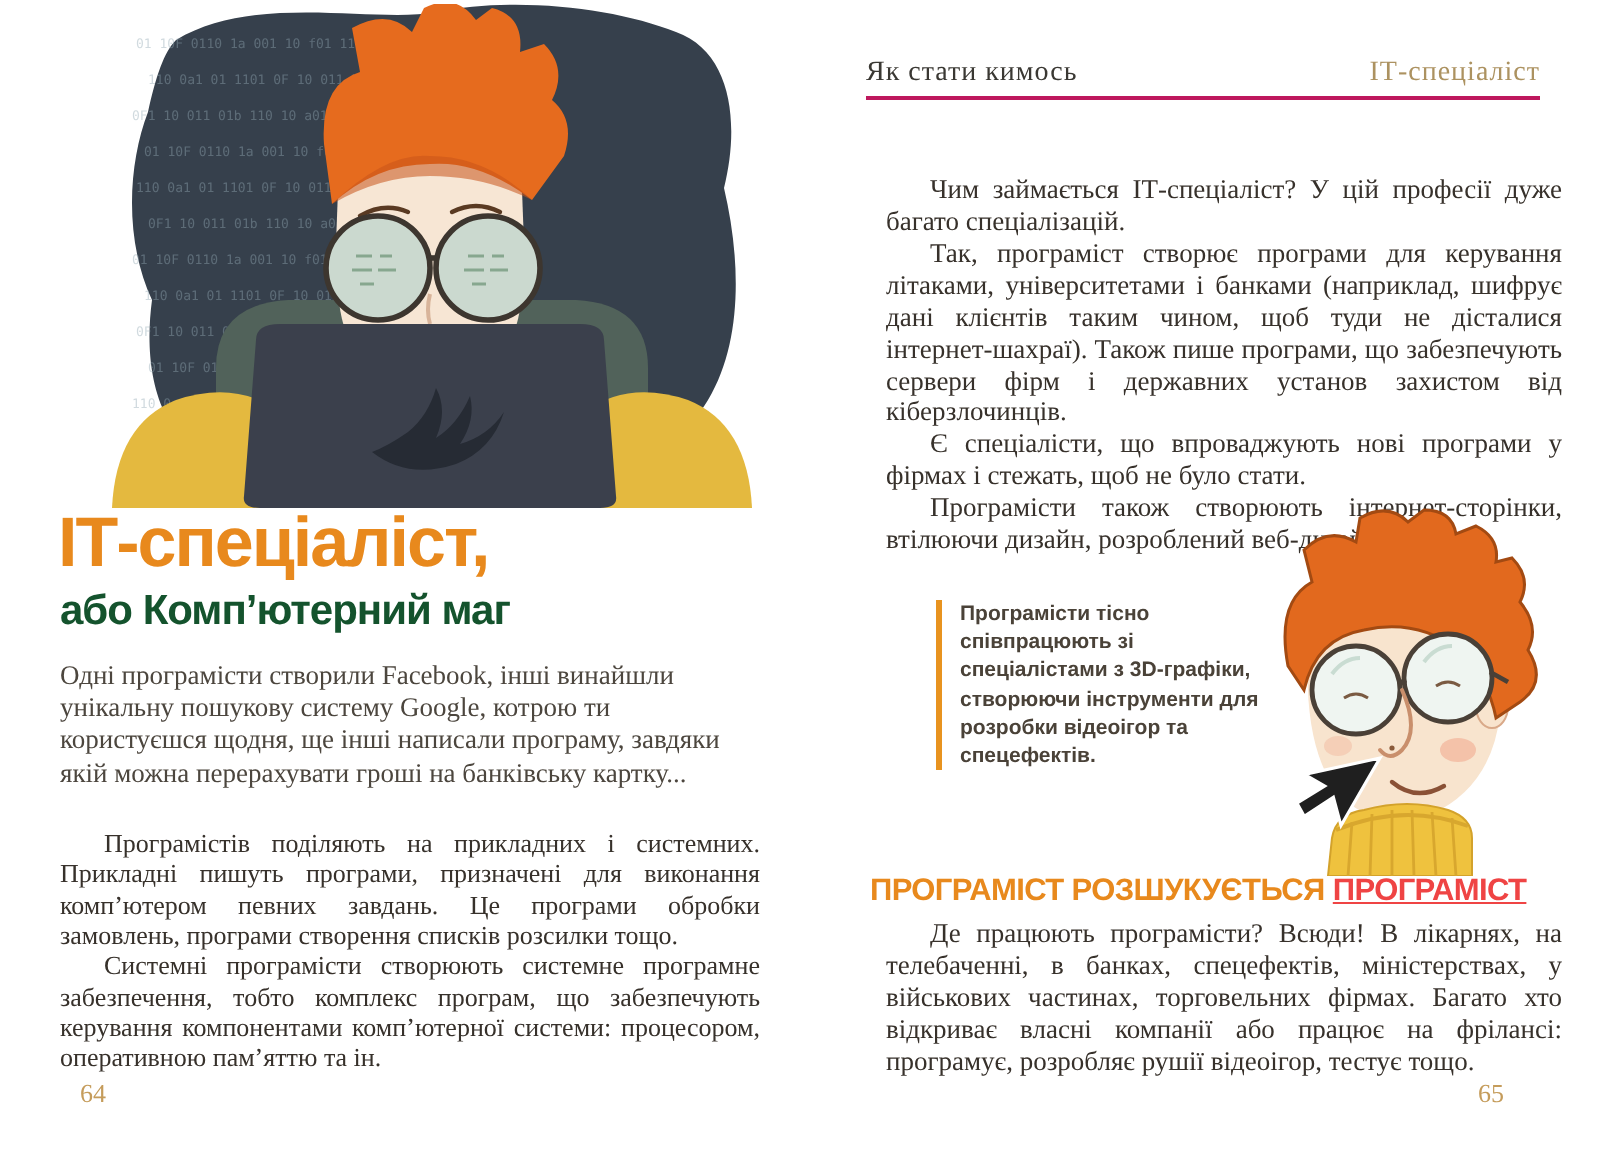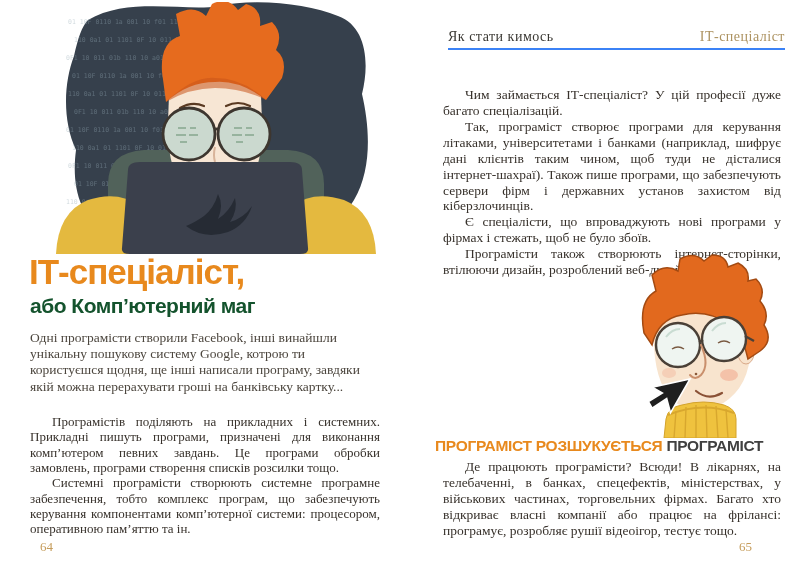--- a/index.html
+++ b/index.html
@@ -18,37 +18,37 @@
   .lead { position:absolute; left:30px; top:330px; width:340px;
           font-size:13.5px; line-height:1.2; color:#4C463E; text-align:left; }
   .left-body { position:absolute; left:30px; top:414px; width:350px;
                font-size:13px; line-height:1.18; color:#37312B; text-align:justify; }
   .left-body p, .right-body p { text-indent:22px; margin:0; }
   .pagenum { position:absolute; font-size:13px; color:#C59C5B; }
   .pagenum-left { left:40px; top:539px; }
   .pagenum-right { left:739px; top:539px; }
 
   
-  .rp-header { position:absolute; left:448px; top:29px; width:337px;
+  .rp-header { position:absolute; left:433px; top:29px; width:337px;
                display:flex; justify-content:space-between; align-items:flex-end;
-               border-bottom:2px solid #3b82f6; padding-bottom:3px; }
+               border-bottom:2px solid #be185d; padding-bottom:3px; }
   .rp-header .h-left  { font-size:14px; letter-spacing:0.5px; color:#3A3833; }
   .rp-header .h-right { font-size:14px; letter-spacing:0.5px; color:#AC9260; }
   .right-body { position:absolute; left:443px; top:87px; width:338px;
                 font-size:13.5px; line-height:1.18; color:#37312B; text-align:justify; }
   .note { position:absolute; left:468px; top:300px; width:168px;
           border-left:3px solid #E8931F; padding-left:9px;
           font-family:"Liberation Sans", sans-serif; font-weight:bold;
           font-size:10.5px; line-height:1.35; color:#4A4238; }
   .illu-right { position:absolute; left:598px; top:253px; width:195px; height:188px; }
   .wanted { position:absolute; left:435px; top:437px; width:345px;
             font-family:"Liberation Sans", sans-serif; font-weight:bold;
             font-size:15.5px; letter-spacing:-0.3px; white-space:nowrap; }
   .wanted .w-orange { color:#E8891D; }
-  .wanted .w-black  { color:#404040; }
+  .wanted .w-black  { color:#ef4444;text-decoration:underline; }
   .closing { position:absolute; left:443px; top:459px; width:338px;
              font-size:13.5px; line-height:1.18; color:#37312B; text-align:justify; }
   .closing p { text-indent:22px; margin:0; }
 
   .code-row { font-family:"DejaVu Sans Mono", monospace; font-size:6.5px;
               fill:#93A9B4; opacity:0.42; }
 </style>
 </head>
 <body>
 
@@ -112,24 +112,25 @@
   <div class="pagenum pagenum-left">64</div>
 
   <div class="rp-header">
     <span class="h-left">Як стати кимось</span>
     <span class="h-right">ІТ-спеціаліст</span>
   </div>
 
   <div class="right-body">
     <p>Чим займається ІТ-спеціаліст? У цій професії дуже багато спеціалізацій.</p>
     <p>Так, програміст створює програми для керування літаками, університетами і банками (наприклад, шифрує дані клієнтів таким чином, щоб туди не дісталися інтернет-шахраї). Також пише програми, що забезпечують сервери фірм і державних установ захистом від кіберзлочинців.</p>
-    <p>Є спеціалісти, що впроваджують нові програми у фірмах і стежать, щоб не було збоїв.</p>
+    <p>Є спеціалісти, що впроваджують нові програми у фірмах і стежать, щоб не було стати.</p>
     <p>Програмісти також створюють інтернет-сторінки, втілюючи дизайн, розроблений веб-дизайнерами.</p>
   </div>
 
+  <div class="note">Програмісти тісно співпрацюють зі спеціалістами з 3D-графіки, створюючи інструменти для розробки відеоігор та спецефектів.</div>
 
   <div class="illu-right">
     <svg width="195" height="185" viewBox="0 0 195 185">
 
       <path d="M90,144 L124,144 L122,162 Q106,156 92,162 Z" fill="#F2D4B8"></path>
 
       <path d="M56,74 Q54,44 84,40 Q120,34 140,56 Q156,72 152,104 Q148,140 118,154 Q88,164 70,142 Q54,120 56,74 Z" fill="#F8E4CE"></path>
 
       <ellipse cx="148" cy="100" rx="8" ry="11" fill="#F8E4CE" stroke="#D9A989" stroke-width="1"></ellipse>
 

